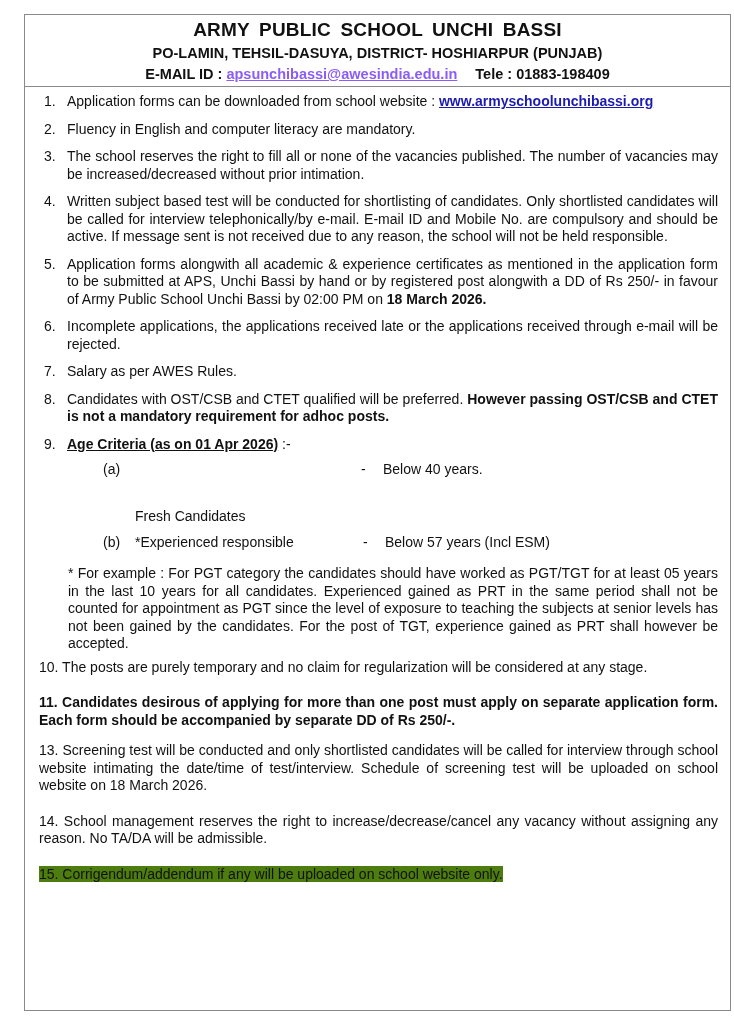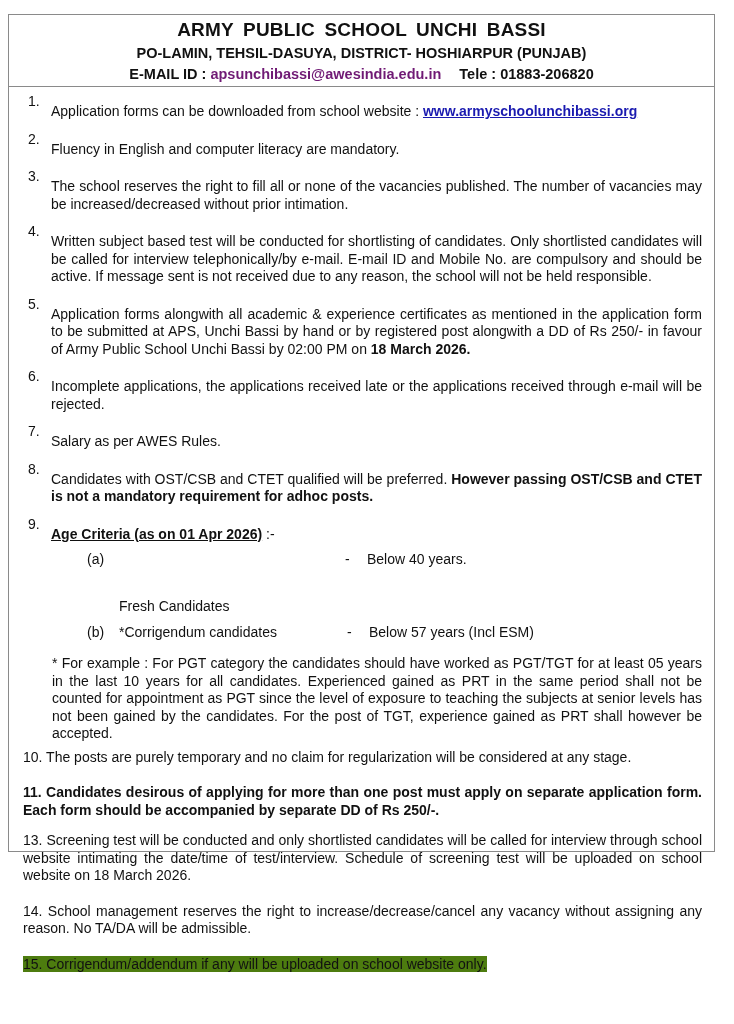--- a/index.html
+++ b/index.html
@@ -1,38 +1,38 @@
 <!DOCTYPE html>
 <html><head>
 <meta charset="utf-8">
 <style>
   html, body { margin: 0; padding: 0; background: #ffffff; }
   body {
     width: 734px; height: 1024px; position: relative; overflow: hidden;
     font-family: "Liberation Sans", sans-serif; color: #111;
   }
   .frame {
-    position: absolute; left: 8px; top: 14px; width: 707px; height: 838px;
+    position: absolute; left: 24px; top: 14px; width: 707px; height: 997px;
     border: 1.5px solid #8a8a8a; box-sizing: border-box;
   }
   .header {
     height: 72px; border-bottom: 1.5px solid #8a8a8a; text-align: center;
     box-sizing: border-box; padding-top: 3px;
   }
   .h-title { font-weight: bold; font-size: 19px; line-height: 24px; word-spacing: 4px; letter-spacing: 0.2px; }
   .h-addr { font-weight: bold; font-size: 14.5px; line-height: 21px; margin-top: 1px; }
   .h-contact { font-weight: bold; font-size: 14.5px; line-height: 21px; }
-  .h-contact a { color: #701a75; }
+  .h-contact a { color: #8b5cf6; text-decoration: underline; }
   .h-contact .tele { margin-left: 14px; margin-top: 48px; }
 
   .body { padding: 6px 12px 0 14px; font-size: 14px; line-height: 17.5px; }
   .guide-title { font-weight: bold; font-size: 17px; text-decoration: underline; margin: 4px 0 10px 0; }
   .item { display: flex; margin-bottom: 10px; text-align: justify; }
   .item .num { width: 20px; flex: none; padding-left: 5px; }
-  .item .txt { flex: 1; padding-left: 3px; margin-top: 10px; }
+  .item .txt { flex: 1; padding-left: 3px; }
   .item a { color: #1a1ab0; font-weight: bold; text-decoration: underline; }
   .bold { font-weight: bold; }
   .ul { text-decoration: underline; font-weight: bold; }
   .age-row { display: flex; margin: 0 0 8px 0; padding-left: 64px; }
   .age-row .lbl { width: 60px; }
   .age-row .label-text { width: 200px; }
   .age-row .dash { width: 22px; }
   .note { padding-left: 29px; text-align: justify; margin-bottom: 6px; margin-top: 14px; }
   .para { text-align: justify; margin-bottom: 13px; }
   .para.gap { margin-bottom: 18px; }
@@ -42,21 +42,21 @@
 <body>
 
 <div class="frame">
   <div class="header">
     <div class="h-title">ARMY PUBLIC SCHOOL UNCHI BASSI</div>
     <div class="h-addr">PO-LAMIN, TEHSIL-DASUYA, DISTRICT- HOSHIARPUR (PUNJAB)</div>
     <div class="h-contact">
       <span>E-MAIL ID :</span>
       <a>apsunchibassi@awesindia.edu.in</a>
       <span class="tele">Tele :</span>
-      <span>01883-206820</span>
+      <span>01883-198409</span>
     </div>
   </div>
 
   <div class="body">
 
     <div class="item">
       <span class="num">1.</span>
       <span class="txt"><span>Application forms can be downloaded from school website : </span><a>www.armyschoolunchibassi.org</a></span>
     </div>
 
@@ -101,21 +101,21 @@
     </div>
 
     <div class="age-row">
       <span class="lbl" style="width:32px;">(a)</span>
       <span class="label-text" style="width:226px;margin-top:47px;">Fresh Candidates</span>
       <span class="dash">-</span>
       <span>Below 40 years.</span>
     </div>
     <div class="age-row">
       <span class="lbl" style="width:32px;">(b)</span>
-      <span class="label-text" style="width:228px;">*Corrigendum candidates</span>
+      <span class="label-text" style="width:228px;">*Experienced responsible</span>
       <span class="dash">-</span>
       <span>Below 57 years (Incl ESM)</span>
     </div>
 
     <div class="note">* For example : For PGT category the candidates should have worked as PGT/TGT for at least 05 years in the last 10 years for all candidates. Experienced gained as PRT in the same period shall not be counted for appointment as PGT since the level of exposure to teaching the subjects at senior levels has not been gained by the candidates. For the post of TGT, experience gained as PRT shall however be accepted.</div>
 
     <div class="para gap">10. The posts are purely temporary and no claim for regularization will be considered at any stage.</div>
     <div class="para bold">11. Candidates desirous of applying for more than one post must apply on separate application form. Each form should be accompanied by separate DD of Rs 250/-.</div>
     <div class="para gap">13. Screening test will be conducted and only shortlisted candidates will be called for interview through school website intimating the date/time of test/interview. Schedule of screening test will be uploaded on school website on 18 March 2026.</div>
     <div class="para gap">14. School management reserves the right to increase/decrease/cancel any vacancy without assigning any reason. No TA/DA will be admissible.</div>

